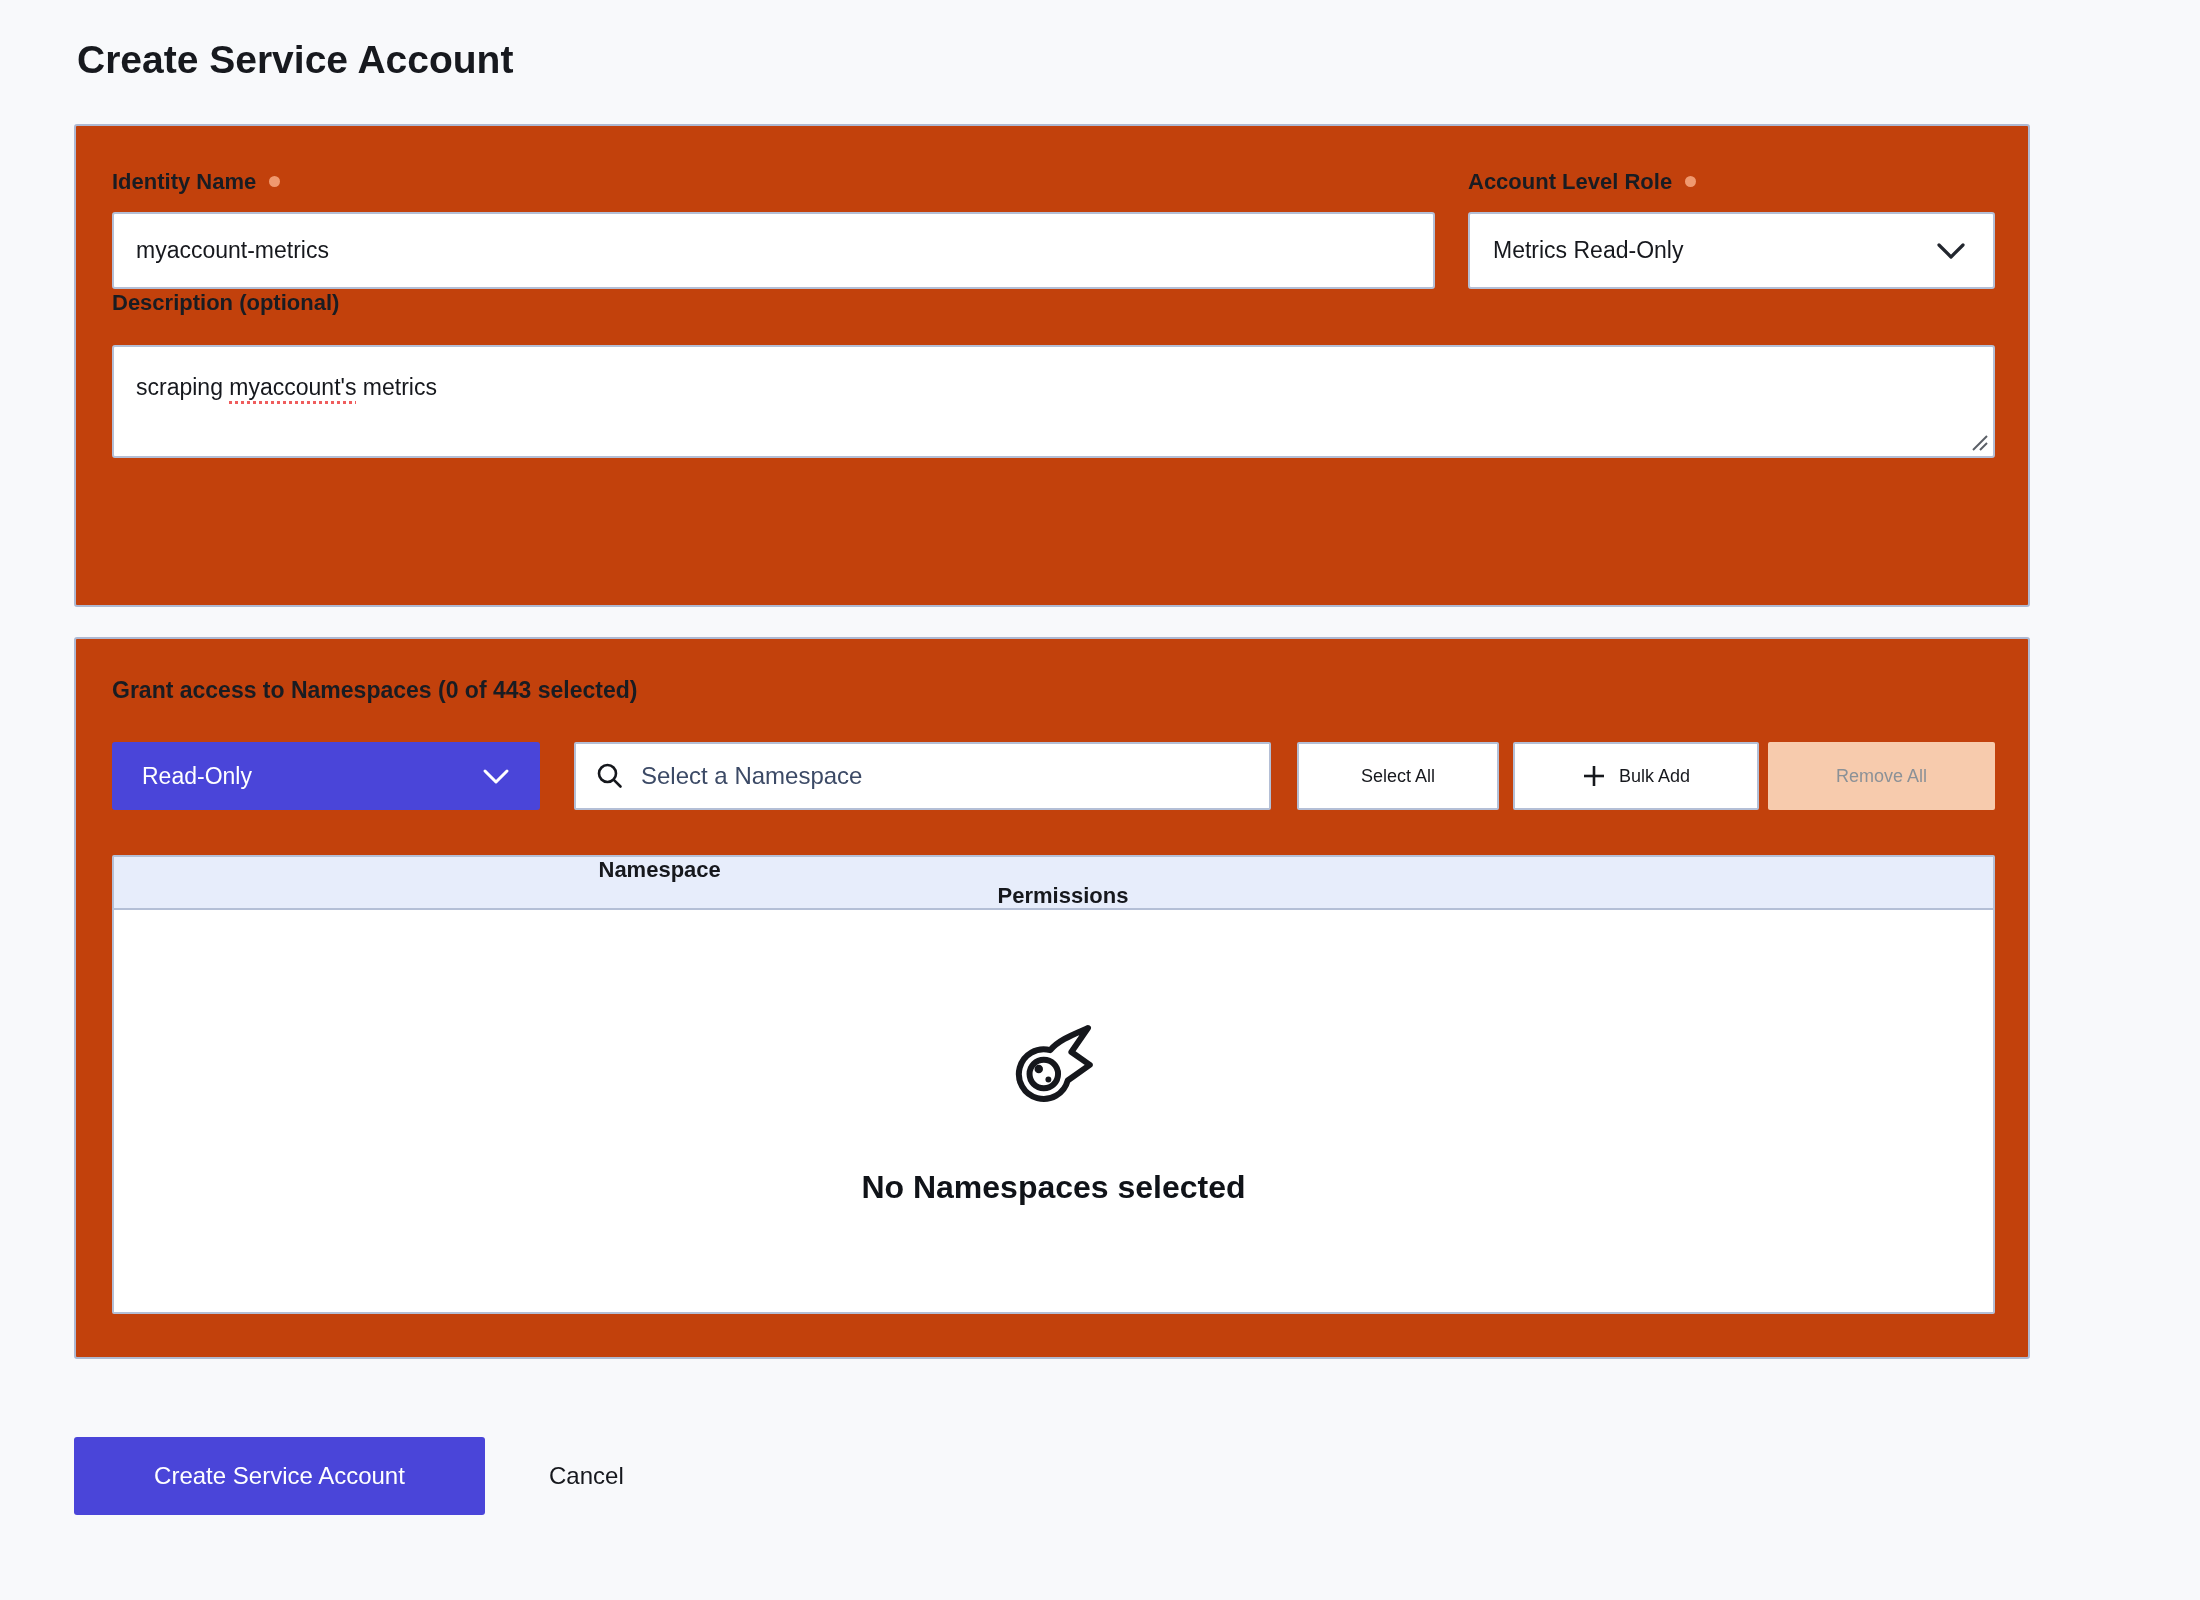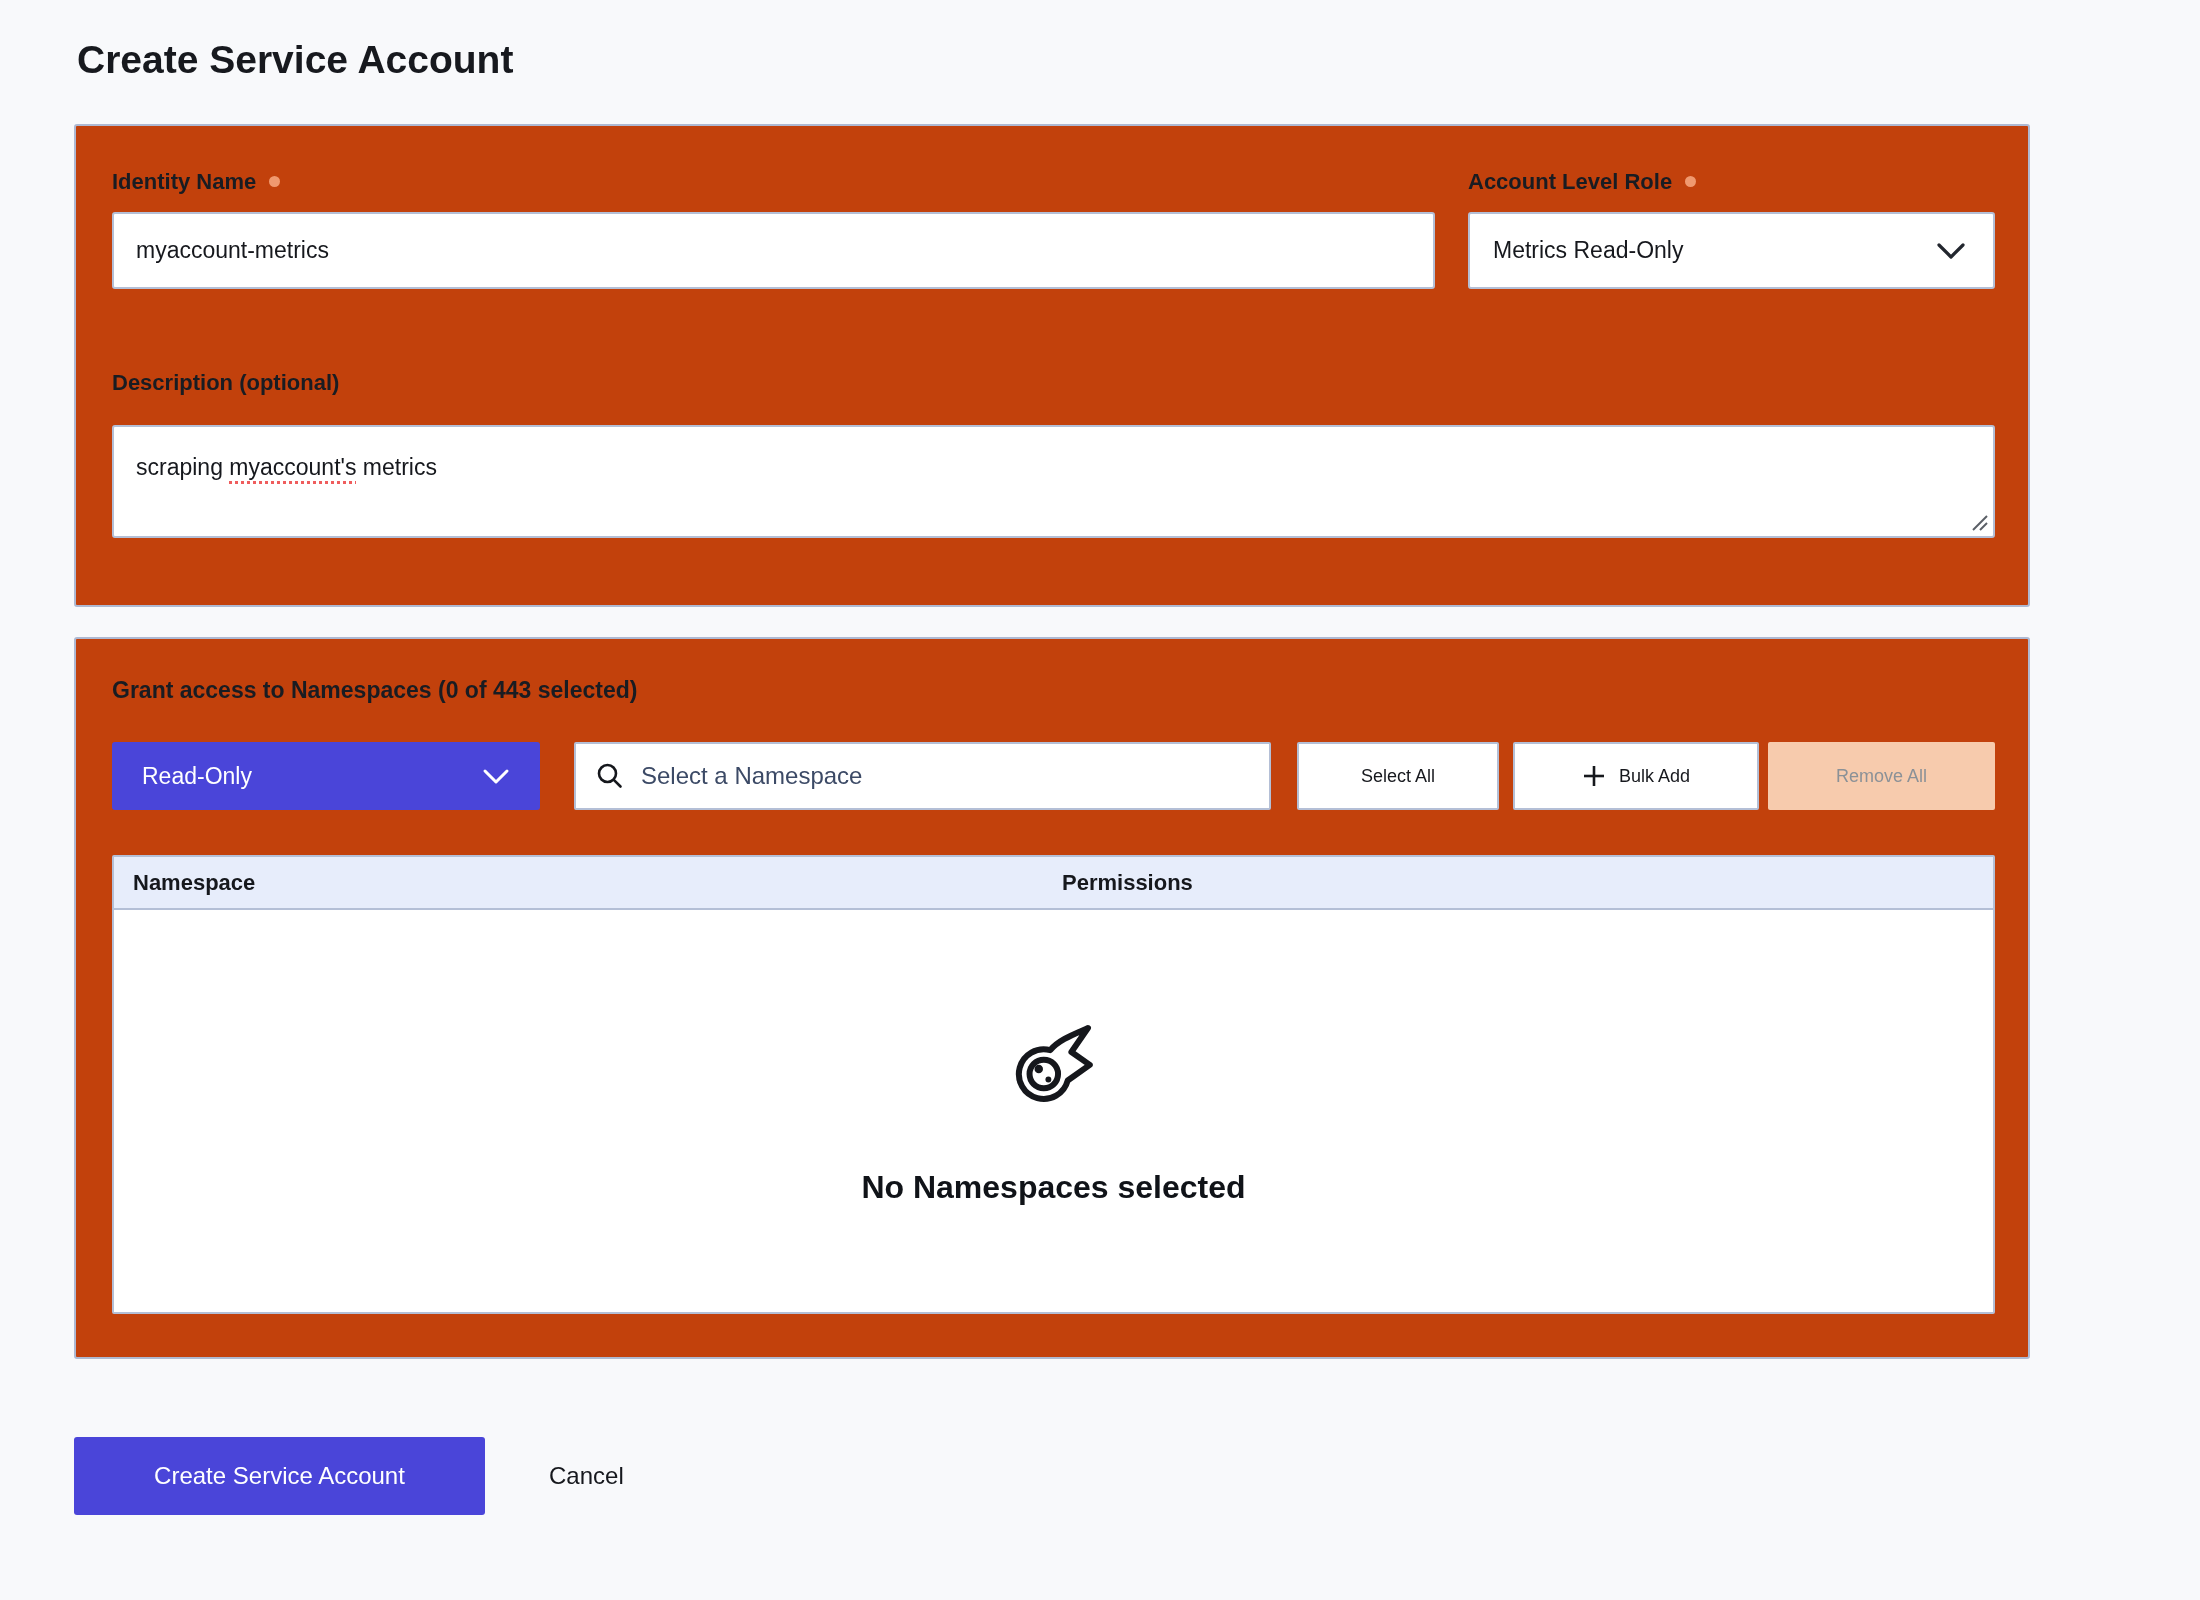--- a/index.html
+++ b/index.html
@@ -69,21 +69,21 @@
     border: 2px solid #b4bfd6;
     border-radius: 3px;
     background: #fff;
     display: flex;
     align-items: center;
     justify-content: space-between;
     padding: 0 27px 0 23px;
     font-size: 23px;
     cursor: pointer;
   }
-  .desc-label { margin-top: 80px; }
+  .desc-label { }
   .fake-textarea {
     position: relative;
     box-sizing: border-box;
     margin-top: 29px;
     width: 100%;
     height: 113px;
     border: 2px solid #b4bfd6;
     border-radius: 3px;
     background: #fff;
     font-size: 23px;
@@ -183,20 +183,21 @@
     box-sizing: border-box;
     height: 53px;
     background: #e7edfb;
     border-bottom: 2px solid #b4bfd6;
     display: flex;
     align-items: center;
     padding-left: 19px;
     font-size: 22px;
     font-weight: 600;
     color: #16181d;
+    flex-direction: column;
   }
   .col-namespace { width: 929px; flex: none; }
   .ns-tbody {
     height: 402px;
     background: #ffffff;
     display: flex;
     flex-direction: column;
     align-items: center;
     justify-content: center;
   }

